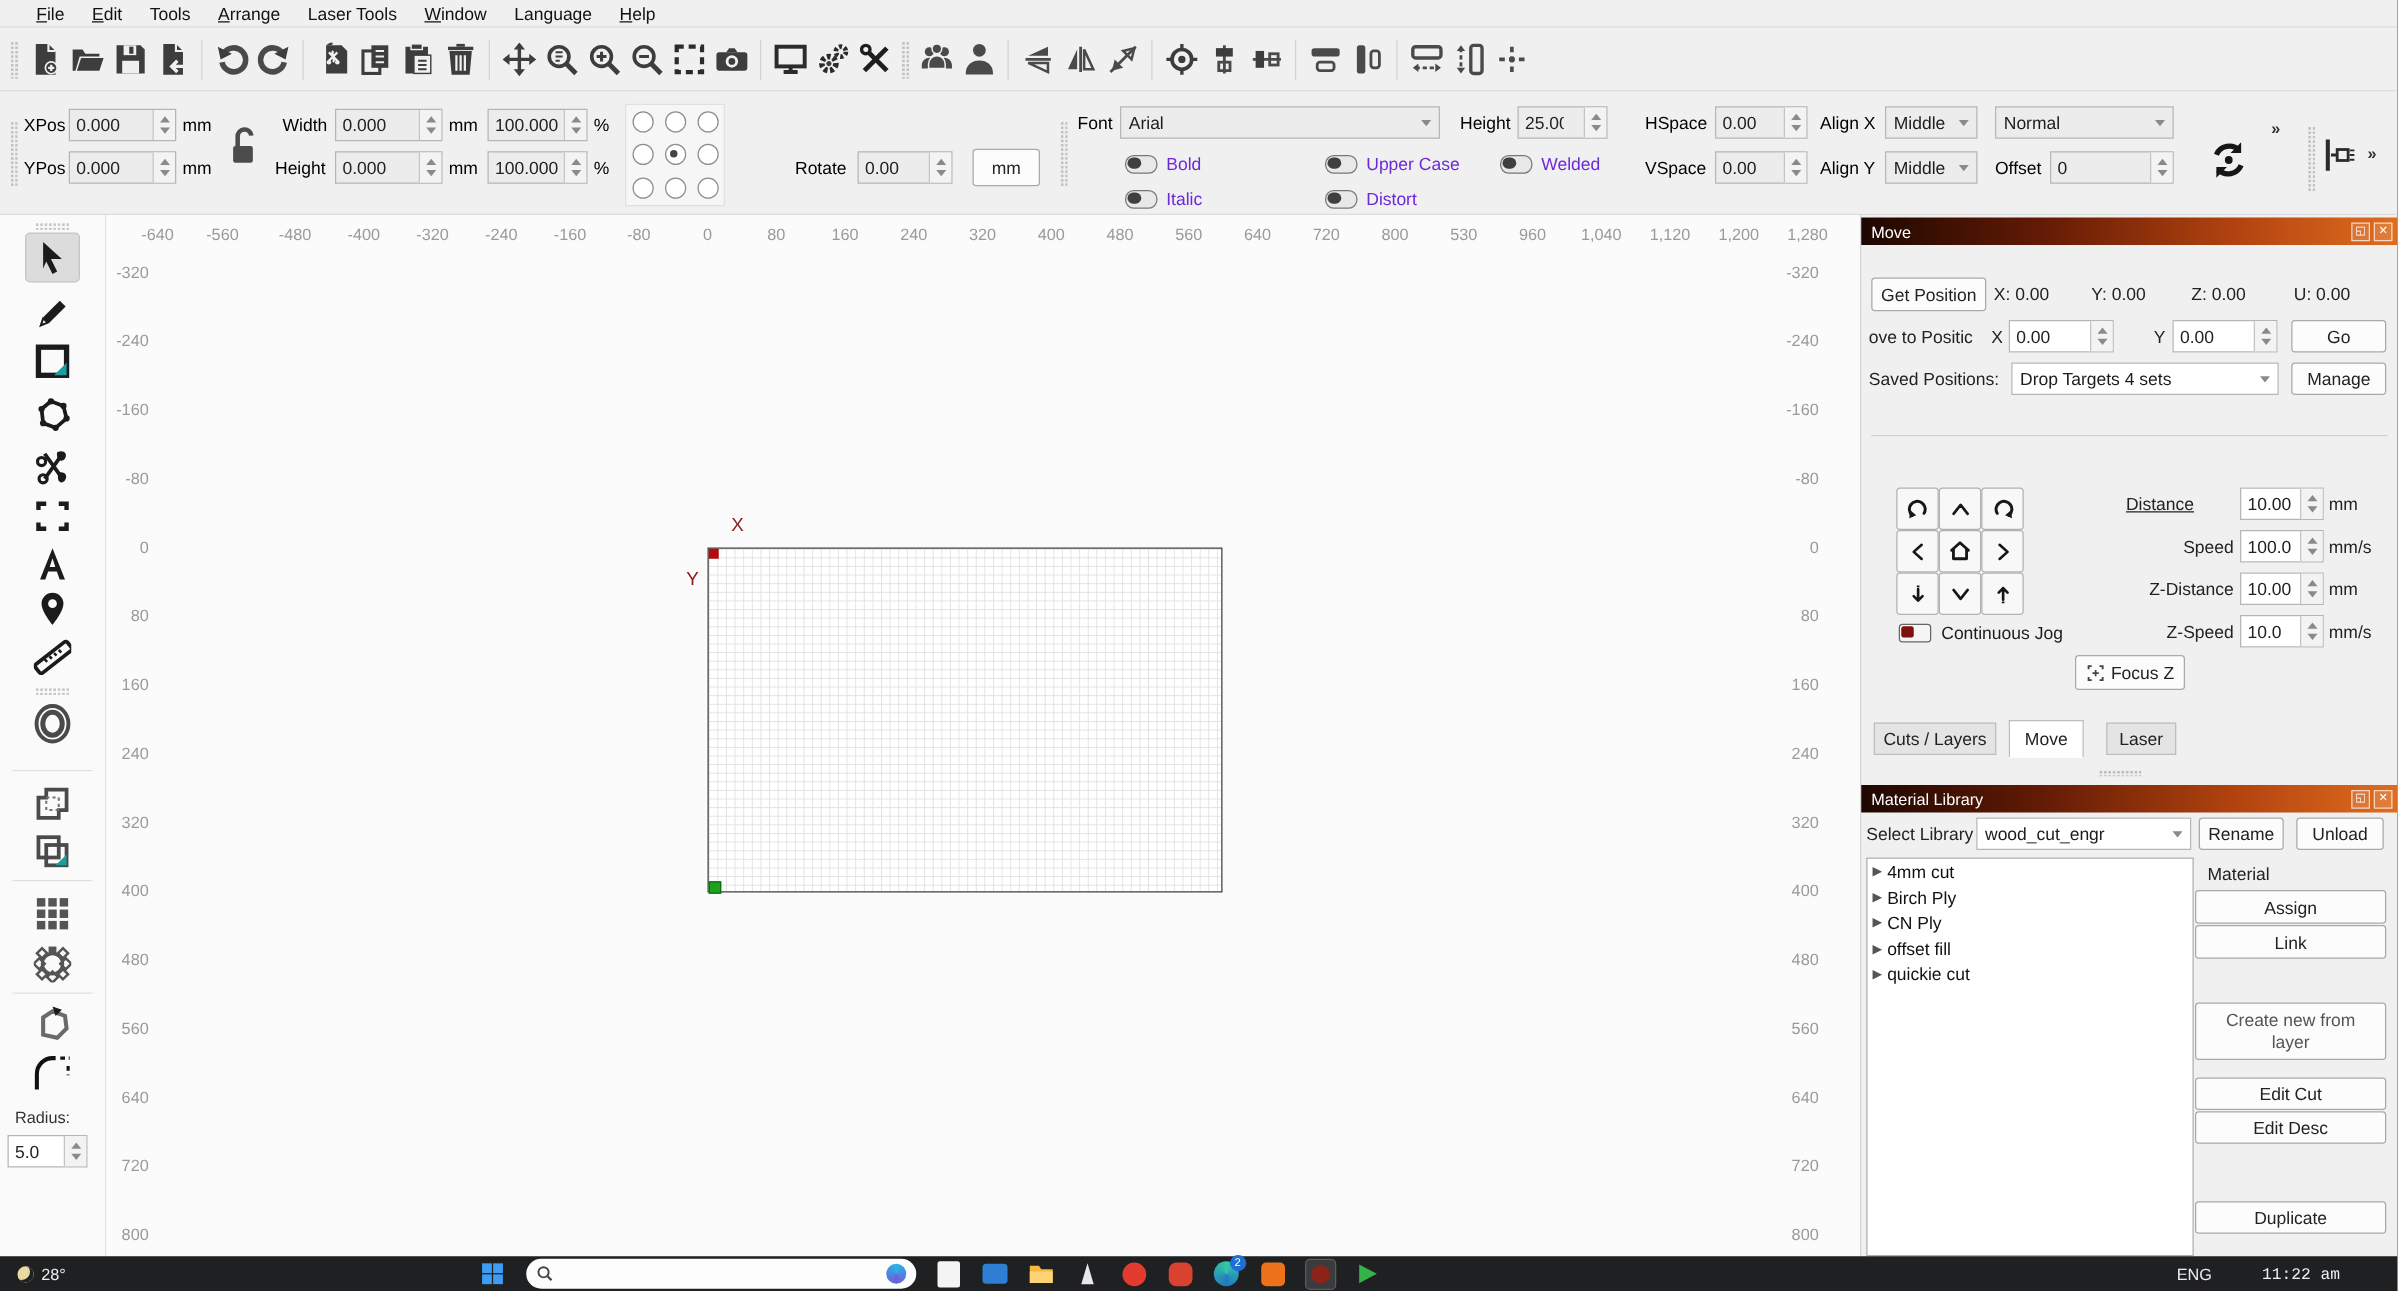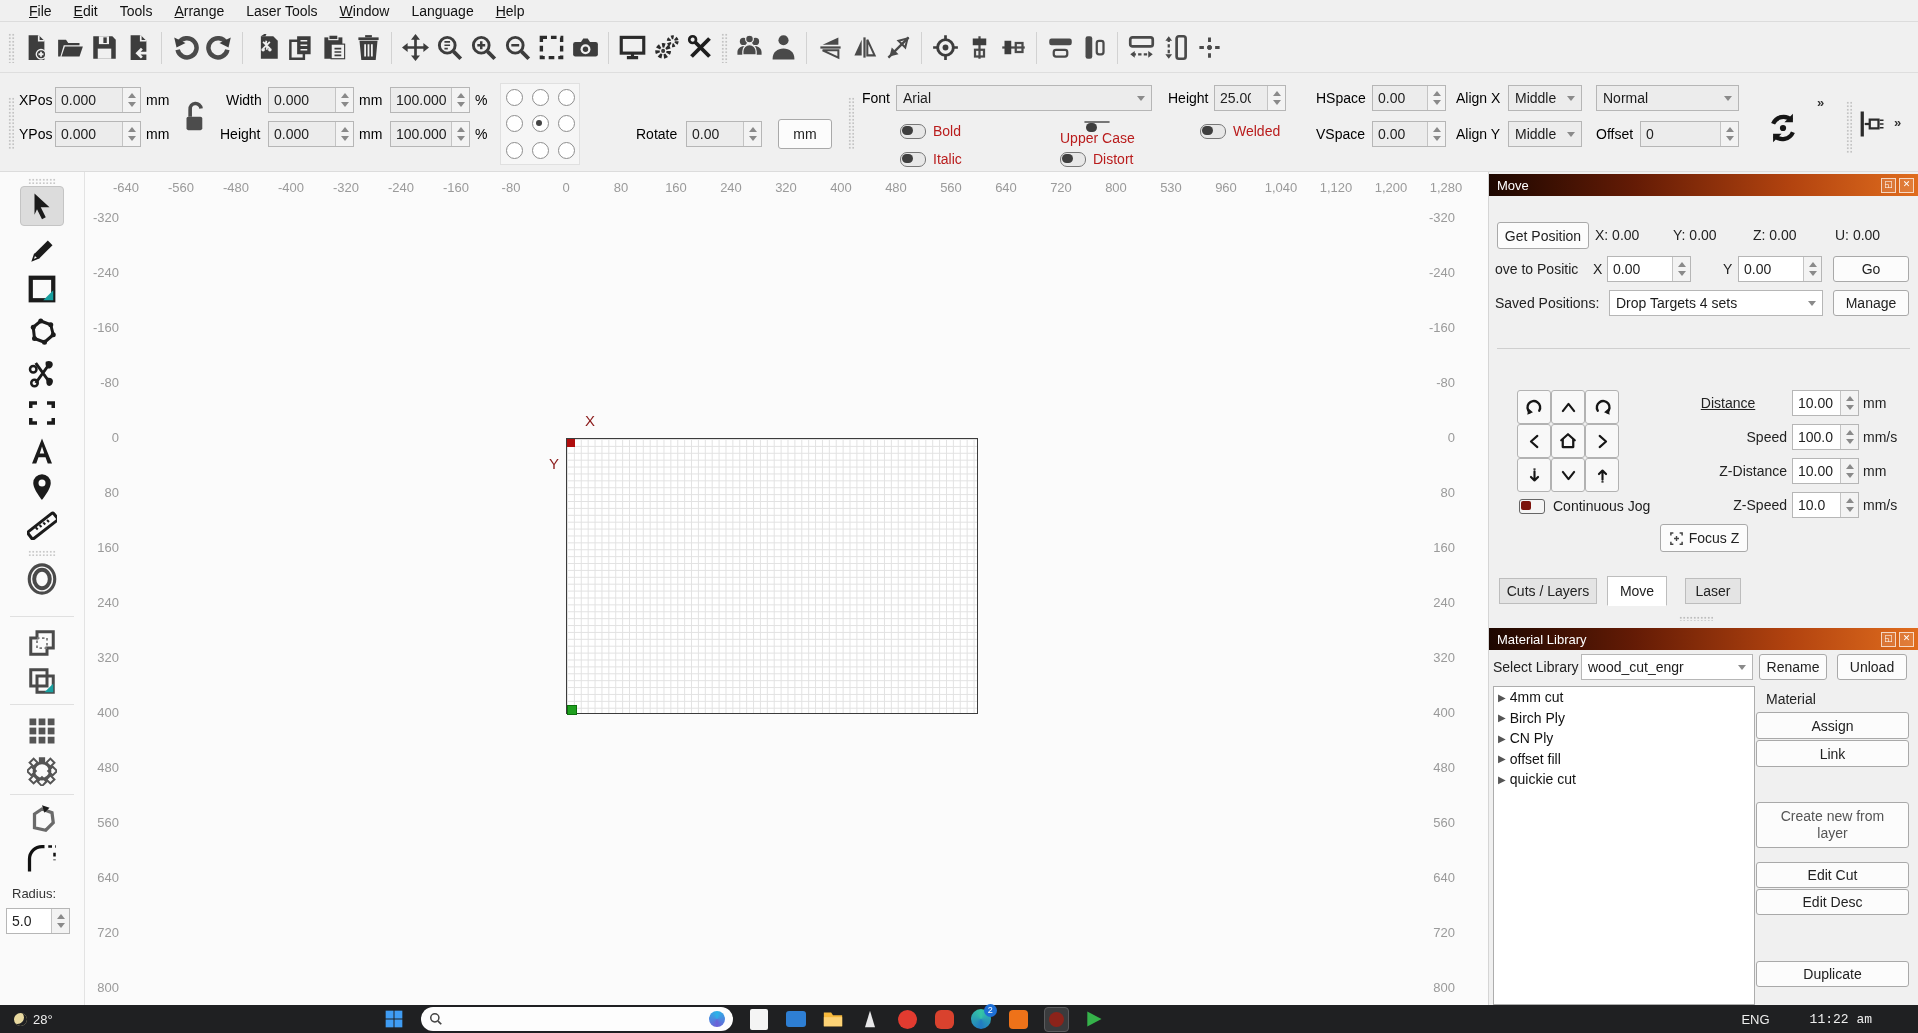--- a/index.html
+++ b/index.html
@@ -33,21 +33,21 @@
   .combo .val{flex:1;font-size:14px;padding-left:6px;overflow:hidden;white-space:nowrap;}
   .combo .dd{width:20px;display:flex;align-items:center;justify-content:center;}
   .btn{position:absolute;background:#fcfcfc;border:1px solid #a9a9a9;border-radius:3px;font-size:14px;
        display:flex;align-items:center;justify-content:center;box-sizing:border-box;color:#222;}
   .anchor{position:absolute;left:447px;top:10px;width:78px;height:80px;background:#f6f6f6;border:1px solid #e0e0e0;
           display:grid;grid-template-columns:repeat(3,1fr);place-items:center;}
   .rad{width:15px;height:15px;border:1.5px solid #8e8e8e;border-radius:50%;background:#fff;position:relative;}
   .rad.sel::after{content:"";position:absolute;left:3.5px;top:3.5px;width:6px;height:6px;border-radius:50%;background:#444;}
   .toggle{display:inline-block;width:24px;height:13px;border:1px solid #777;border-radius:7px;background:#e8e8e8;position:relative;vertical-align:middle;}
   .toggle::after{content:"";position:absolute;left:1px;top:1px;width:11px;height:9px;border-radius:5px;background:#3f3f3f;}
-  .togrow{position:absolute;font-size:14px;color:#b91c1c;display:flex;align-items:center;gap:7px;height:20px;}
+  .togrow{position:absolute;font-size:14px;color:#6d28d9;display:flex;align-items:center;gap:7px;height:20px;}
   .vdots{position:absolute;width:6px;height:52px;background:radial-gradient(#c3c3c3 1px,transparent 1.2px);background-size:3.5px 3.5px;}
   .chev{position:absolute;font-size:13px;color:#333;font-weight:bold;letter-spacing:-1px;}
   
   .palette{position:absolute;left:0;top:172px;width:85px;height:833px;background:#fafafa;border-right:1px solid #e3e3e3;box-sizing:border-box;}
   .ptool{position:absolute;left:50%;transform:translateX(-50%);width:42px;height:38px;display:flex;align-items:center;justify-content:center;border-radius:4px;}
   .ptool.active{background:#dcdcdc;border:1px solid #c4c4c4;}
   .psep{position:absolute;left:10px;right:10px;height:1px;background:#e0e0e0;}
   .pgrip{position:absolute;left:50%;transform:translateX(-50%);width:28px;height:6px;background:radial-gradient(#c9c9c9 1px,transparent 1.2px);background-size:3.5px 3.5px;}
   .plab{position:absolute;font-size:13px;color:#333;}
   .pk{stroke:#1b1b1b;stroke-width:2.4;fill:none;stroke-linecap:round;stroke-linejoin:round;}
@@ -435,21 +435,21 @@
         </div>
       </div>
     <div class="togrow" style="left:900px;top:48px;">
         <span class="toggle"></span>
         <span>Bold</span>
       </div>
     <div class="togrow" style="left:900px;top:76px;">
         <span class="toggle"></span>
         <span>Italic</span>
       </div>
-    <div class="togrow" style="left:1060px;top:48px;flex-direction:column;">
+    <div class="togrow" style="left:1060px;top:48px;">
         <span class="toggle"></span>
         <span>Upper Case</span>
       </div>
     <div class="togrow" style="left:1060px;top:76px;">
         <span class="toggle"></span>
         <span>Distort</span>
       </div>
     <div class="togrow" style="left:1200px;top:48px;">
         <span class="toggle"></span>
         <span>Welded</span>
@@ -661,21 +661,21 @@
         <div class="spin">
           <div class="tri-u"></div>
           <div class="tri-d"></div>
         </div>
       </div>
   </div>
 
   <div class="canvas">
     <div>
         <div class="hlab" style="left: 15px;">-640</div>
-        <div class="hlab" style="left: 70px;">-560</div>
+        <div class="hlab" style="left: 54px; text-align: right;">-560</div>
         <div class="hlab" style="left: 125px;">-480</div>
         <div class="hlab" style="left: 180px;">-400</div>
         <div class="hlab" style="left: 235px;">-320</div>
         <div class="hlab" style="left: 290px;">-240</div>
         <div class="hlab" style="left: 345px;">-160</div>
         <div class="hlab" style="left: 400px;">-80</div>
         <div class="hlab" style="left: 455px;">0</div>
         <div class="hlab" style="left: 510px;">80</div>
         <div class="hlab" style="left: 565px;">160</div>
         <div class="hlab" style="left: 620px;">240</div>

